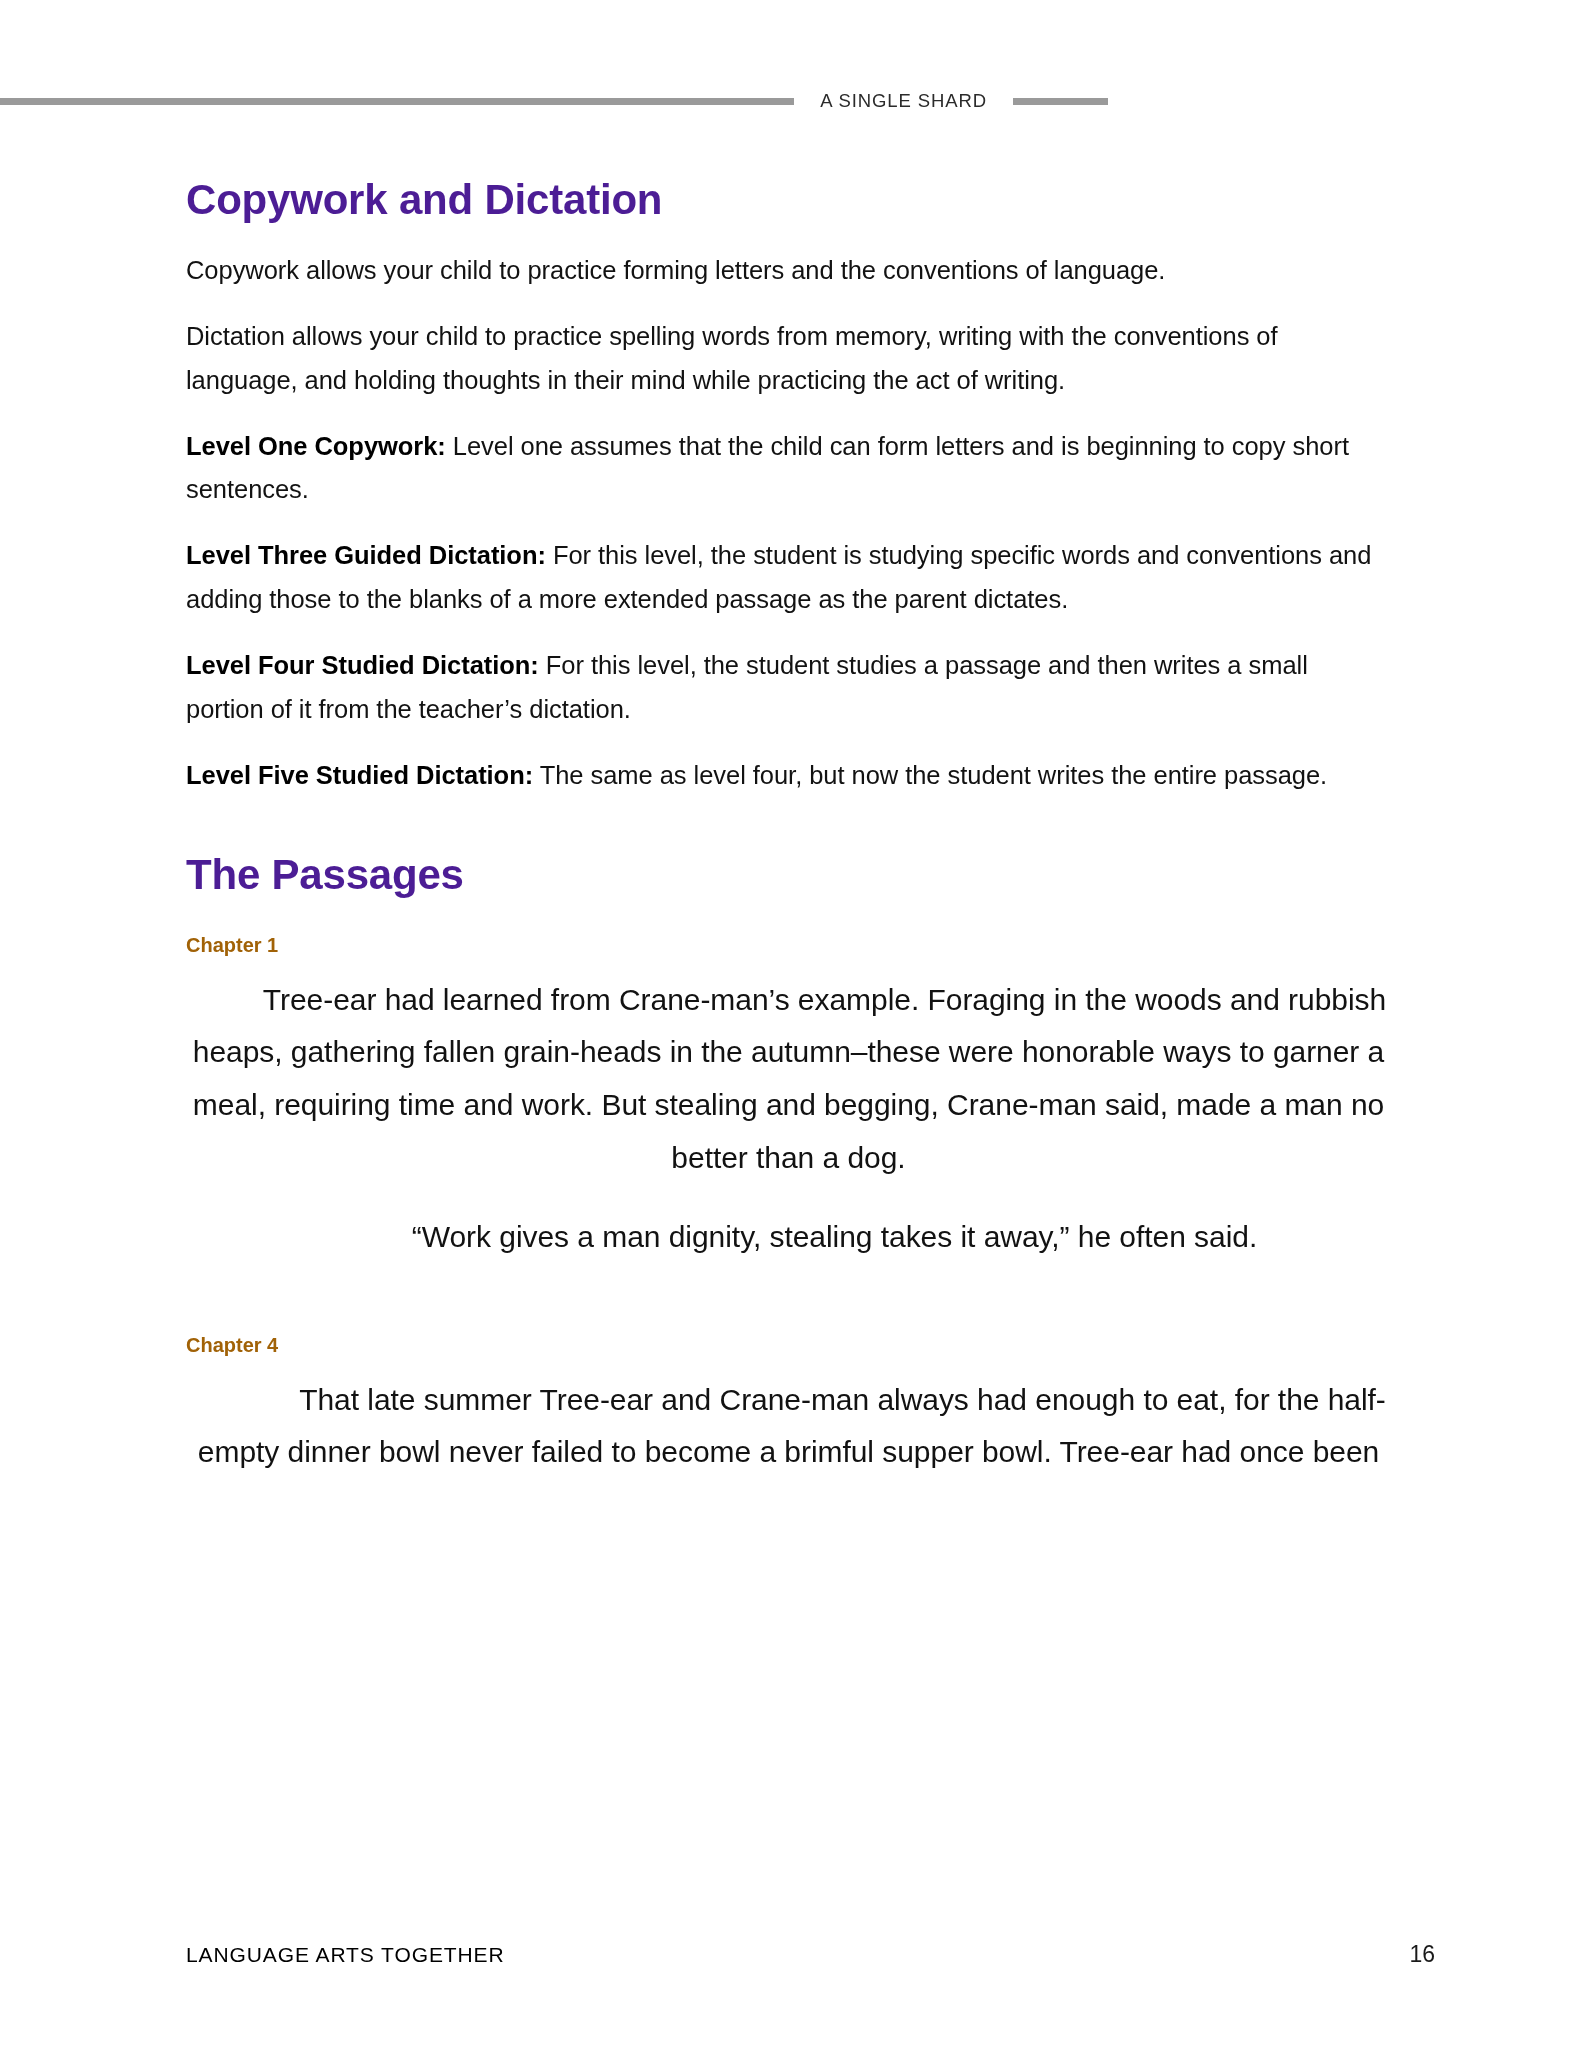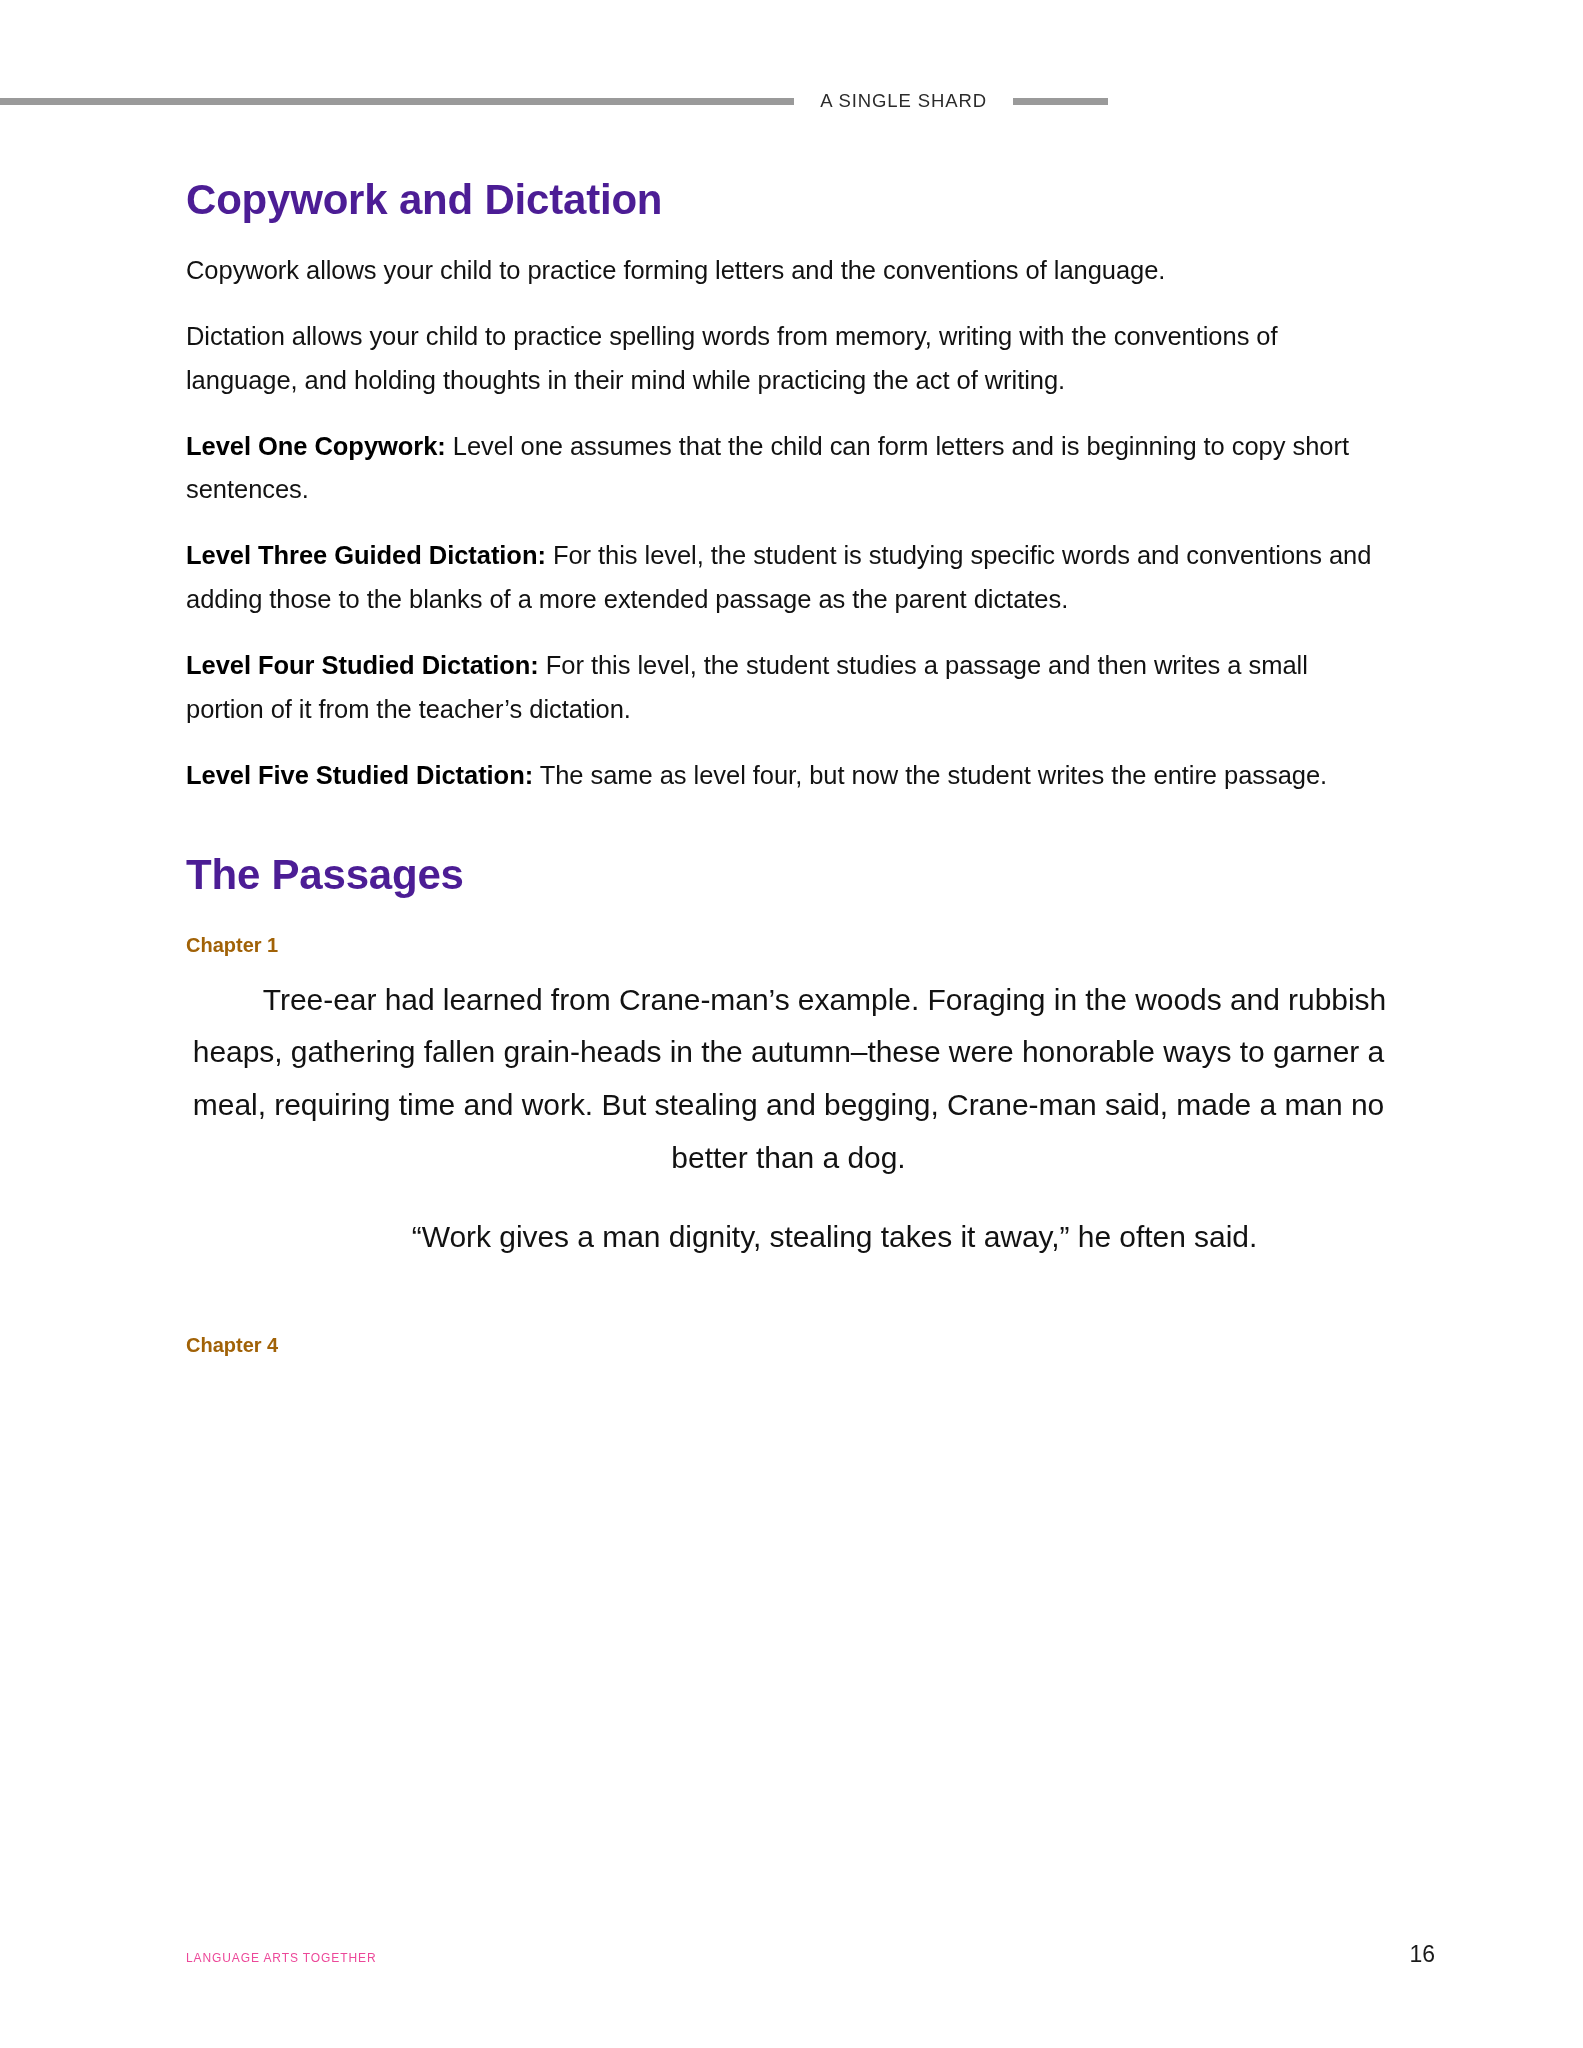--- a/index.html
+++ b/index.html
@@ -135,23 +135,23 @@
     left: 186px;
     right: 148px;
     bottom: 80px;
     display: flex;
     align-items: baseline;
     justify-content: space-between;
   }
 
   .footer-left {
     font-family: "Liberation Sans", sans-serif;
-    font-size: 12px;
+    font-size: 21px;
     letter-spacing: 0.9px;
-    color: #ec4899;
+    color: #000000;
   }
 
   .footer-page-number {
     font-family: "Liberation Sans", sans-serif;
     font-size: 23px;
     color: #1a1a1a;
   }
 </style>
 </head>
 <body>
@@ -197,20 +197,21 @@
     <h1 class="section-title passages">The Passages</h1>
 
     <h2 class="chapter-label">Chapter 1</h2>
 
     <p class="passage-para">Tree-ear had learned from Crane-man’s example. Foraging in the woods and rubbish heaps, gathering fallen grain-heads in the autumn–these were honorable ways to garner a meal, requiring time and work. But stealing and begging, Crane-man said, made a man no better than a dog.</p>
 
     <p class="passage-para quote-line">“Work gives a man dignity, stealing takes it away,” he often said.</p>
 
     <h2 class="chapter-label spaced">Chapter 4</h2>
 
+    <p class="passage-para wide-indent">That late summer Tree-ear and Crane-man always had enough to eat, for the half-empty dinner bowl never failed to become a brimful supper bowl. Tree-ear had once been</p>
 
   </div>
 
   <div class="page-footer">
     <div class="footer-left">LANGUAGE ARTS TOGETHER</div>
     <div class="footer-page-number">16</div>
   </div>
 
 </div>
 

